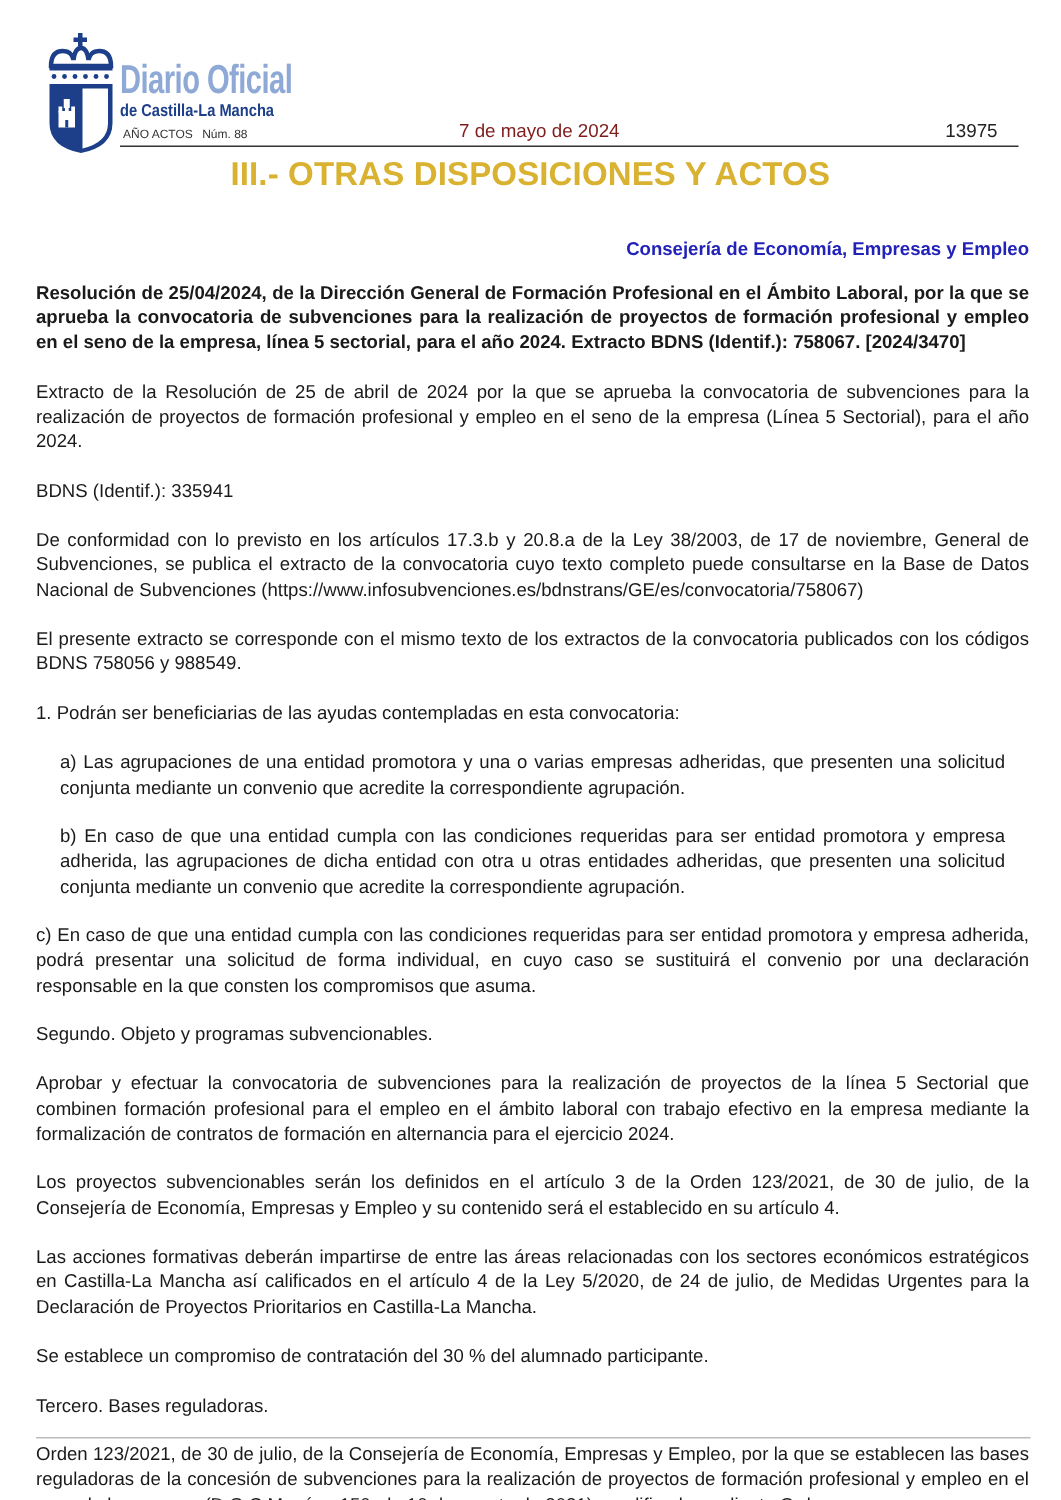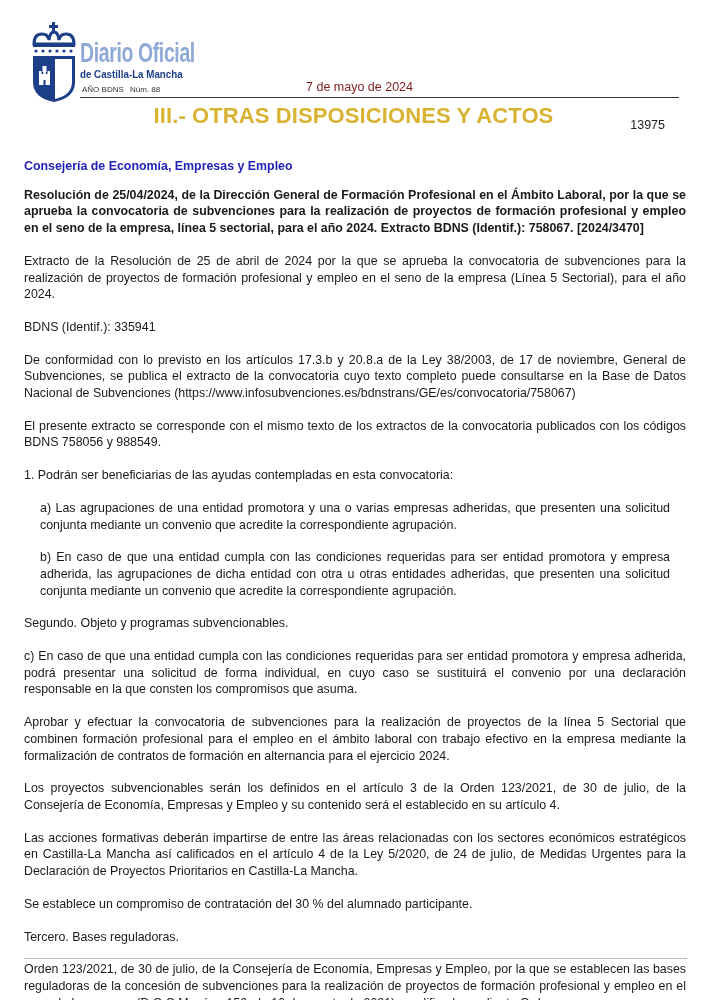--- a/index.html
+++ b/index.html
@@ -11,28 +11,28 @@
   .logo-shield { position: absolute; left: 30px; top: 22px; width: 48px; height: 80px; }
   .masthead { position: absolute; left: 80px; top: 40px; }
   .masthead-title { font-family: "Liberation Sans", sans-serif; font-weight: bold; font-size: 27px;
         line-height: 27px; color: #8ea9d6; letter-spacing: -0.5px; transform: scaleX(0.72);
         transform-origin: left; white-space: nowrap; }
   .masthead-sub { font-weight: bold; font-size: 11.5px; color: #1d3f8a; line-height: 13px;
         transform: scaleX(0.85); transform-origin: left; white-space: nowrap; margin-top: 1px; }
   .issue { position: absolute; left: 82px; top: 85px; font-size: 8px; color: #333; white-space: nowrap; }
   .issue span + span { margin-left: 4px; }
   .date { position: absolute; left: 306px; top: 80px; font-size: 12.5px; color: #7f1d1d; }
-  .pagenum { position: absolute; right: 42px; top: 80px; font-size: 12.5px; color: #222; margin-top: 38px; }
+  .pagenum { position: absolute; right: 42px; top: 80px; font-size: 12.5px; color: #222; }
   .rule { position: absolute; left: 80px; right: 28px; top: 97px; height: 1px; background: #333; }
   .section-title { position: absolute; left: 0; width: 707px; top: 103px; text-align: center;
         font-weight: bold; font-size: 22px; color: #d8b230; letter-spacing: 0.1px; }
 
   
   .content { position: absolute; left: 24px; width: 662px; top: 158px; font-size: 12.4px; line-height: 16.7px; }
-  .dept { text-align: left; font-weight: bold; color: #2222b8; font-size: 12.4px; margin: 0 0 12px 0; }
+  .dept { text-align: right; font-weight: bold; color: #2222b8; font-size: 12.4px; margin: 0 0 12px 0; }
   .title-block { font-weight: bold; text-align: justify; margin: 0 0 16px 0; }
   p { margin: 0 0 16px 0; text-align: justify; }
   p.tight { margin: 16px; }
   .foot-rule { position: absolute; left: 24px; right: 20px; top: 958px; height: 1px; background: #bbb; }
 </style>
 </head>
 <body>
 
 <div class="page">
 
@@ -60,43 +60,43 @@
     <rect x="17.5" y="49" width="2.5" height="4" fill="#ffffff"></rect>
     <rect x="12.5" y="44" width="4" height="6" fill="#ffffff"></rect>
     <rect x="13.5" y="58" width="2" height="5" fill="#1d3f8a"></rect>
   </svg>
 
   <div class="masthead">
     <div class="masthead-title">Diario Oficial</div>
     <div class="masthead-sub">de Castilla-La Mancha</div>
   </div>
   <div class="issue">
-    <span>AÑO BDNS</span>
+    <span>AÑO ACTOS</span>
     <span>Núm. 88</span>
   </div>
   <div class="date">7 de mayo de 2024</div>
   <div class="pagenum">13975</div>
   <div class="rule"></div>
   <div class="section-title">III.- OTRAS DISPOSICIONES Y ACTOS</div>
 
   <div class="content">
     <div class="dept">Consejería de Economía, Empresas y Empleo</div>
     <div class="title-block">Resolución de 25/04/2024, de la Dirección General de Formación Profesional en el Ámbito Laboral, por la que se aprueba la convocatoria de subvenciones para la realización de proyectos de formación profesional y empleo en el seno de la empresa, línea 5 sectorial, para el año 2024. Extracto BDNS (Identif.): 758067. [2024/3470]</div>
 
     <p>Extracto de la Resolución de 25 de abril de 2024 por la que se aprueba la convocatoria de subvenciones para la realización de proyectos de formación profesional y empleo en el seno de la empresa (Línea 5 Sectorial), para el año 2024.</p>
     <p>BDNS (Identif.): 335941</p>
     <p>De conformidad con lo previsto en los artículos 17.3.b y 20.8.a de la Ley 38/2003, de 17 de noviembre, General de Subvenciones, se publica el extracto de la convocatoria cuyo texto completo puede consultarse en la Base de Datos Nacional de Subvenciones (https://www.infosubvenciones.es/bdnstrans/GE/es/convocatoria/758067)</p>
     <p>El presente extracto se corresponde con el mismo texto de los extractos de la convocatoria publicados con los códigos BDNS 758056 y 988549.</p>
     <p>1. Podrán ser beneficiarias de las ayudas contempladas en esta convocatoria:</p>
 
     <p class="tight">a) Las agrupaciones de una entidad promotora y una o varias empresas adheridas, que presenten una solicitud conjunta mediante un convenio que acredite la correspondiente agrupación.</p>
     <p class="tight">b) En caso de que una entidad cumpla con las condiciones requeridas para ser entidad promotora y empresa adherida, las agrupaciones de dicha entidad con otra u otras entidades adheridas, que presenten una solicitud conjunta mediante un convenio que acredite la correspondiente agrupación.</p>
+    <p>c) En caso de que una entidad cumpla con las condiciones requeridas para ser entidad promotora y empresa adherida, podrá presentar una solicitud de forma individual, en cuyo caso se sustituirá el convenio por una declaración responsable en la que consten los compromisos que asuma.</p>
+
     <p>Segundo. Objeto y programas subvencionables.</p>
-
-    <p>c) En caso de que una entidad cumpla con las condiciones requeridas para ser entidad promotora y empresa adherida, podrá presentar una solicitud de forma individual, en cuyo caso se sustituirá el convenio por una declaración responsable en la que consten los compromisos que asuma.</p>
     <p>Aprobar y efectuar la convocatoria de subvenciones para la realización de proyectos de la línea 5 Sectorial que combinen formación profesional para el empleo en el ámbito laboral con trabajo efectivo en la empresa mediante la formalización de contratos de formación en alternancia para el ejercicio 2024.</p>
     <p>Los proyectos subvencionables serán los definidos en el artículo 3 de la Orden 123/2021, de 30 de julio, de la Consejería de Economía, Empresas y Empleo y su contenido será el establecido en su artículo 4.</p>
     <p>Las acciones formativas deberán impartirse de entre las áreas relacionadas con los sectores económicos estratégicos en Castilla-La Mancha así calificados en el artículo 4 de la Ley 5/2020, de 24 de julio, de Medidas Urgentes para la Declaración de Proyectos Prioritarios en Castilla-La Mancha.</p>
     <p>Se establece un compromiso de contratación del 30 % del alumnado participante.</p>
     <p>Tercero. Bases reguladoras.</p>
     <p>Orden 123/2021, de 30 de julio, de la Consejería de Economía, Empresas y Empleo, por la que se establecen las bases reguladoras de la concesión de subvenciones para la realización de proyectos de formación profesional y empleo en el seno de la empresa (D.O.C.M. núm. 150, de 10 de agosto de 2021), modificada mediante Orden</p>
   </div>
 
   <div class="foot-rule"></div>
 </div>

